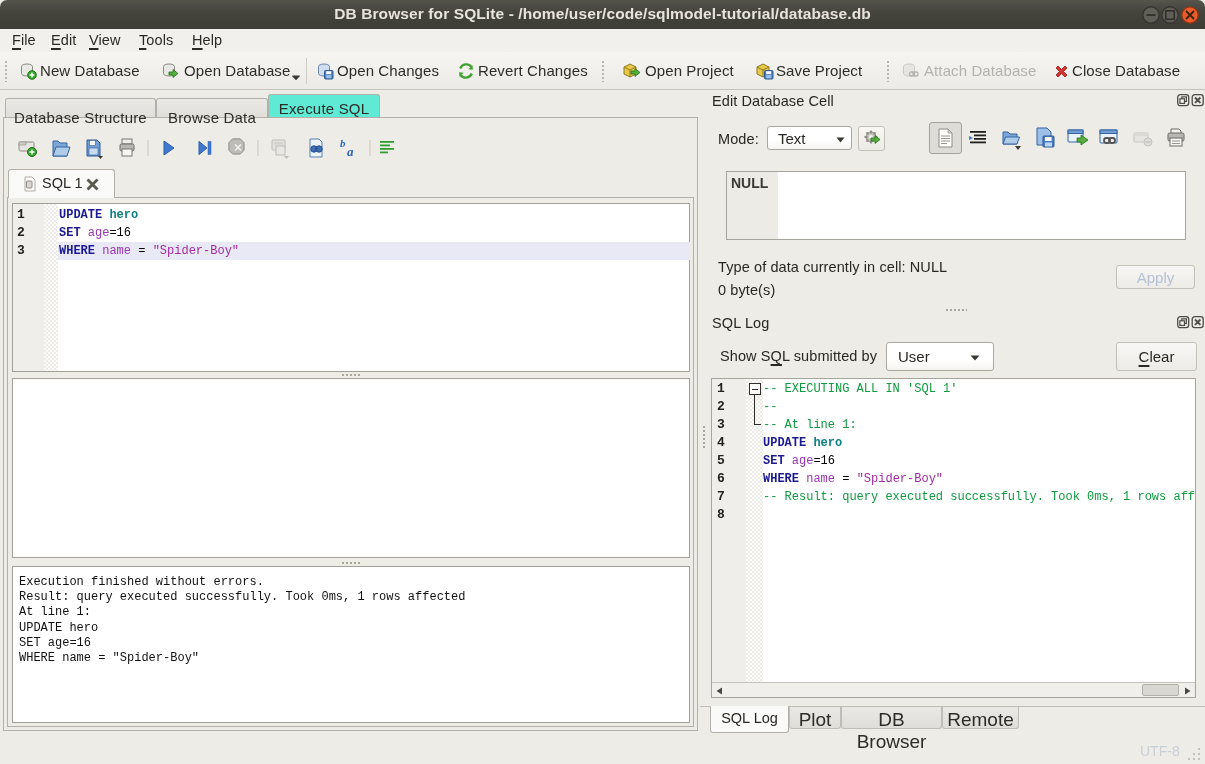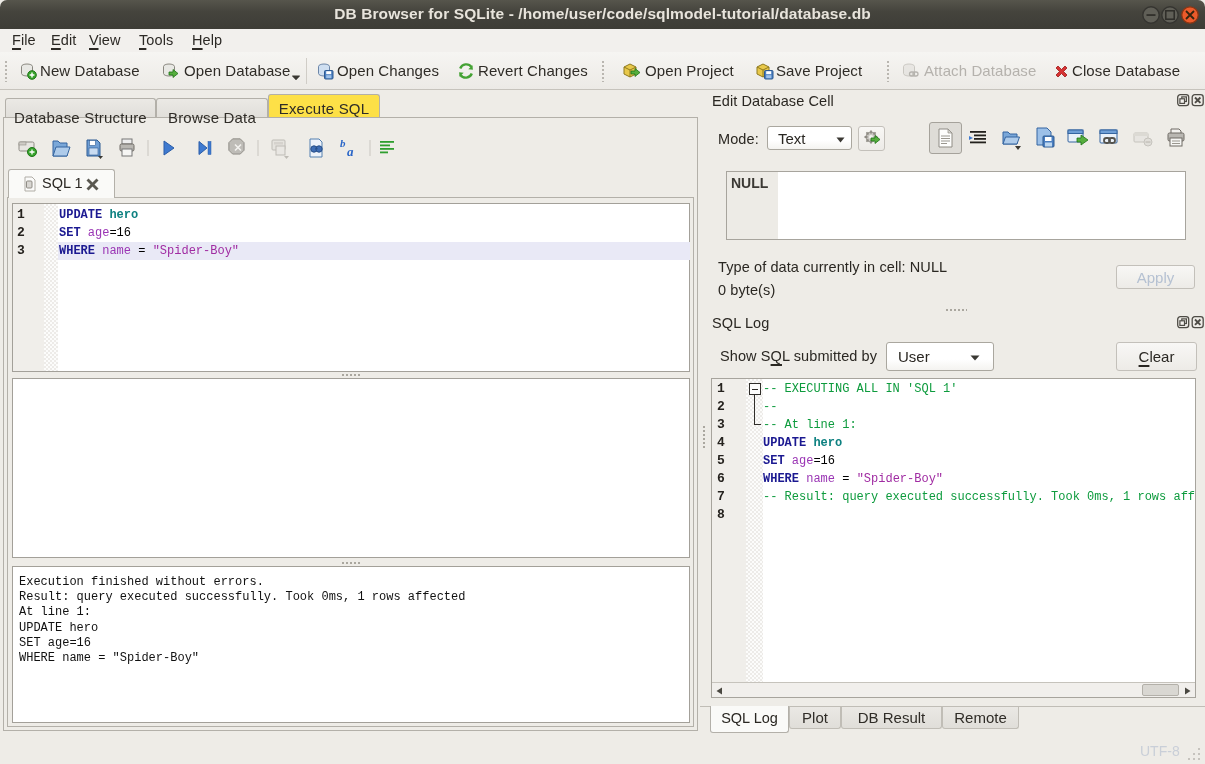--- a/index.html
+++ b/index.html
@@ -26,21 +26,21 @@
 .tbtext { top:10px; font-size:15px; letter-spacing:0.1px; color:#2f2c27; }
 .tbtext.dis { color:#b5b2ad; }
 .tbsep { top:6px; width:1px; height:26px; background:#d0cdc7; }
 .tbdots { top:8px; width:4px; height:22px;
   background-image:radial-gradient(#b9b6b0 1px, transparent 1.2px); background-size:4px 4px; }
 
 
 .maintab { top:98px; height:19px; background:linear-gradient(#ebe9e5,#e1dfda);
   border:1px solid #b3b0a9; border-bottom:none; border-radius:3px 3px 0 0;
   font-size:15px; letter-spacing:0.2px; color:#2f2c27; text-align:center; padding-top:10px; }
-#tab-exec { top:94px; height:23px; background:#fde047; padding-top:5px; z-index:3; }
+#tab-exec { top:94px; height:23px; background:#5eead4; padding-top:5px; z-index:3; }
 #pane { left:3px; top:117px; width:695px; height:614px; border:1px solid #b3b0a9; background:#eeece7; }
 
 
 #sqlframe { left:7px; top:197px; width:687px; height:530px; border:1px solid #b3b0a9; background:#eeece7; }
 #sqltab { left:8px; top:169px; width:107px; height:29px; background:#fafaf8; border:1px solid #b3b0a9; border-bottom:none; border-radius:3px 3px 0 0; z-index:2; }
 
 .editorbox { background:#fff; border:1px solid #a3a099; }
 .gutter { background:#f0eeea; }
 .foldmargin { background-image:conic-gradient(#edebe8 25%, #fcfcfb 0 50%, #edebe8 0 75%, #fcfcfb 0); background-size:4px 4px; background-color:#fcfcfb; }
 
@@ -52,21 +52,21 @@
 .cmt { color:#0d9b3d; }
 .lnum { position:absolute; font-family:"Liberation Mono", monospace; font-size:13px; font-weight:bold; color:#25221e; line-height:18px; }
 
 .splitdots { background-image:radial-gradient(#aaa79f 1px, transparent 1.2px); background-size:4px 4px; }
 
 
 .docktitle { font-size:14.5px; letter-spacing:0.1px; color:#2a2722; }
 .combo { background:linear-gradient(#ffffff 60%, #f4f3f0); border:1px solid #aaa79f; border-radius:3px; font-size:15px; color:#2a2722; }
 .btn { background:linear-gradient(#f8f7f5,#edebe7); border:1px solid #c3c0ba; border-radius:3px; font-size:15px; color:#2a2722; text-align:center; }
 
-.tabbot { top:707px; height:22px; background:linear-gradient(#eae8e4,#e0ded9); border:1px solid #c0bdb6; border-top:none; border-radius:0 0 3px 3px; font-size:15px; color:#2f2c27; text-align:center; padding-top:2px; }
+.tabbot { top:707px; height:22px; background:linear-gradient(#eae8e4,#e0ded9); border:1px solid #c0bdb6; border-top:none; border-radius:0 0 3px 3px; font-size:19px; color:#2f2c27; text-align:center; padding-top:2px; }
 </style>
 </head>
 <body>
 <div id="win">
 
   <div id="titlebar" class="abs">
     <div id="title-text" class="abs">DB Browser for SQLite - /home/user/code/sqlmodel-tutorial/database.db</div>
     <svg class="abs" style="left:1142px; top:6px;" width="58" height="18" viewBox="0 0 58 18">
       <circle cx="9" cy="9" r="8.2" fill="#605f57" stroke="#353430" stroke-width="1.4"></circle>
       <rect x="4.5" y="8.2" width="9" height="1.7" fill="#2e2d28"></rect>
@@ -405,21 +405,21 @@
       <div class="abs" style="left:430px; top:1px; width:37px; height:12px; background:#d9d7d2; border:1px solid #b3b0a9; border-radius:2px;"></div>
       <svg class="abs" style="left:472px; top:4px;" width="7" height="8" viewBox="0 0 7 8">
           <path d="M1 0.5 v7 l5.5 -3.5 z" fill="#4a4841"></path>
         </svg>
     </div>
   </div>
 
   <div class="abs" style="left:700px; top:706px; width:505px; height:1px; background:#c0bdb6;"></div>
   <div class="abs" style="left:710px; top:706px; width:79px; height:27px; background:#fafaf8; border:1px solid #b3b0a9; border-top:none; border-radius:0 0 3px 3px; z-index:2; font-size:14.5px; color:#2a2722; text-align:center; padding-top:4px;">SQL Log</div>
   <div class="tabbot abs" style="left:789px; width:52px;">Plot</div>
-  <div class="tabbot abs" style="left:841px; width:101px;">DB Result</div>
+  <div class="tabbot abs" style="left:841px; width:101px;">DB Browser</div>
   <div class="tabbot abs" style="left:942px; width:77px;">Remote</div>
 
   <div class="abs" style="left:1140px; top:743px; font-size:14px; color:#c9cfd8;">UTF-8</div>
   <svg class="abs" style="left:1186px; top:746px;" width="15" height="15" viewBox="0 0 15 15">
     <g fill="#b9b6b0">
       <circle cx="13" cy="3" r="1"></circle>
         <circle cx="13" cy="8" r="1"></circle>
         <circle cx="8" cy="8" r="1"></circle>
       <circle cx="13" cy="13" r="1"></circle>
         <circle cx="8" cy="13" r="1"></circle>

